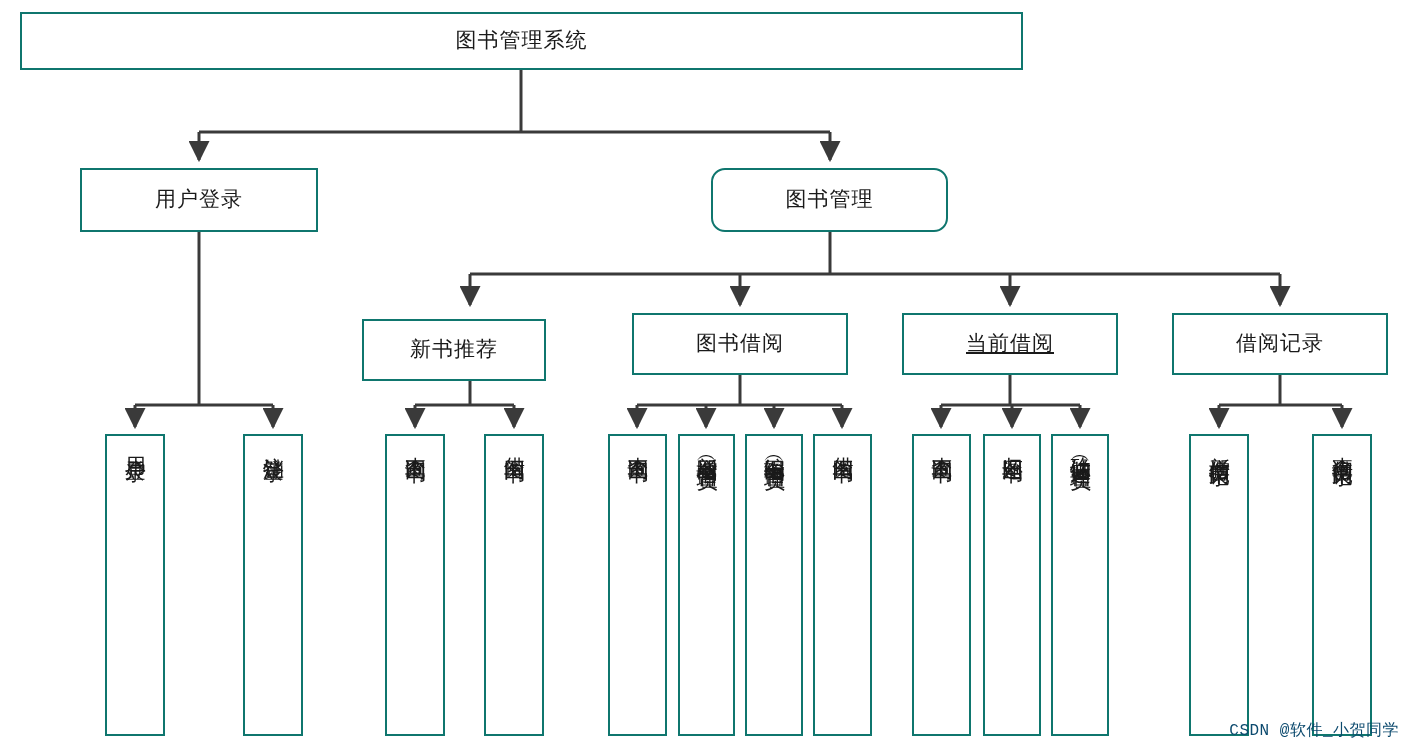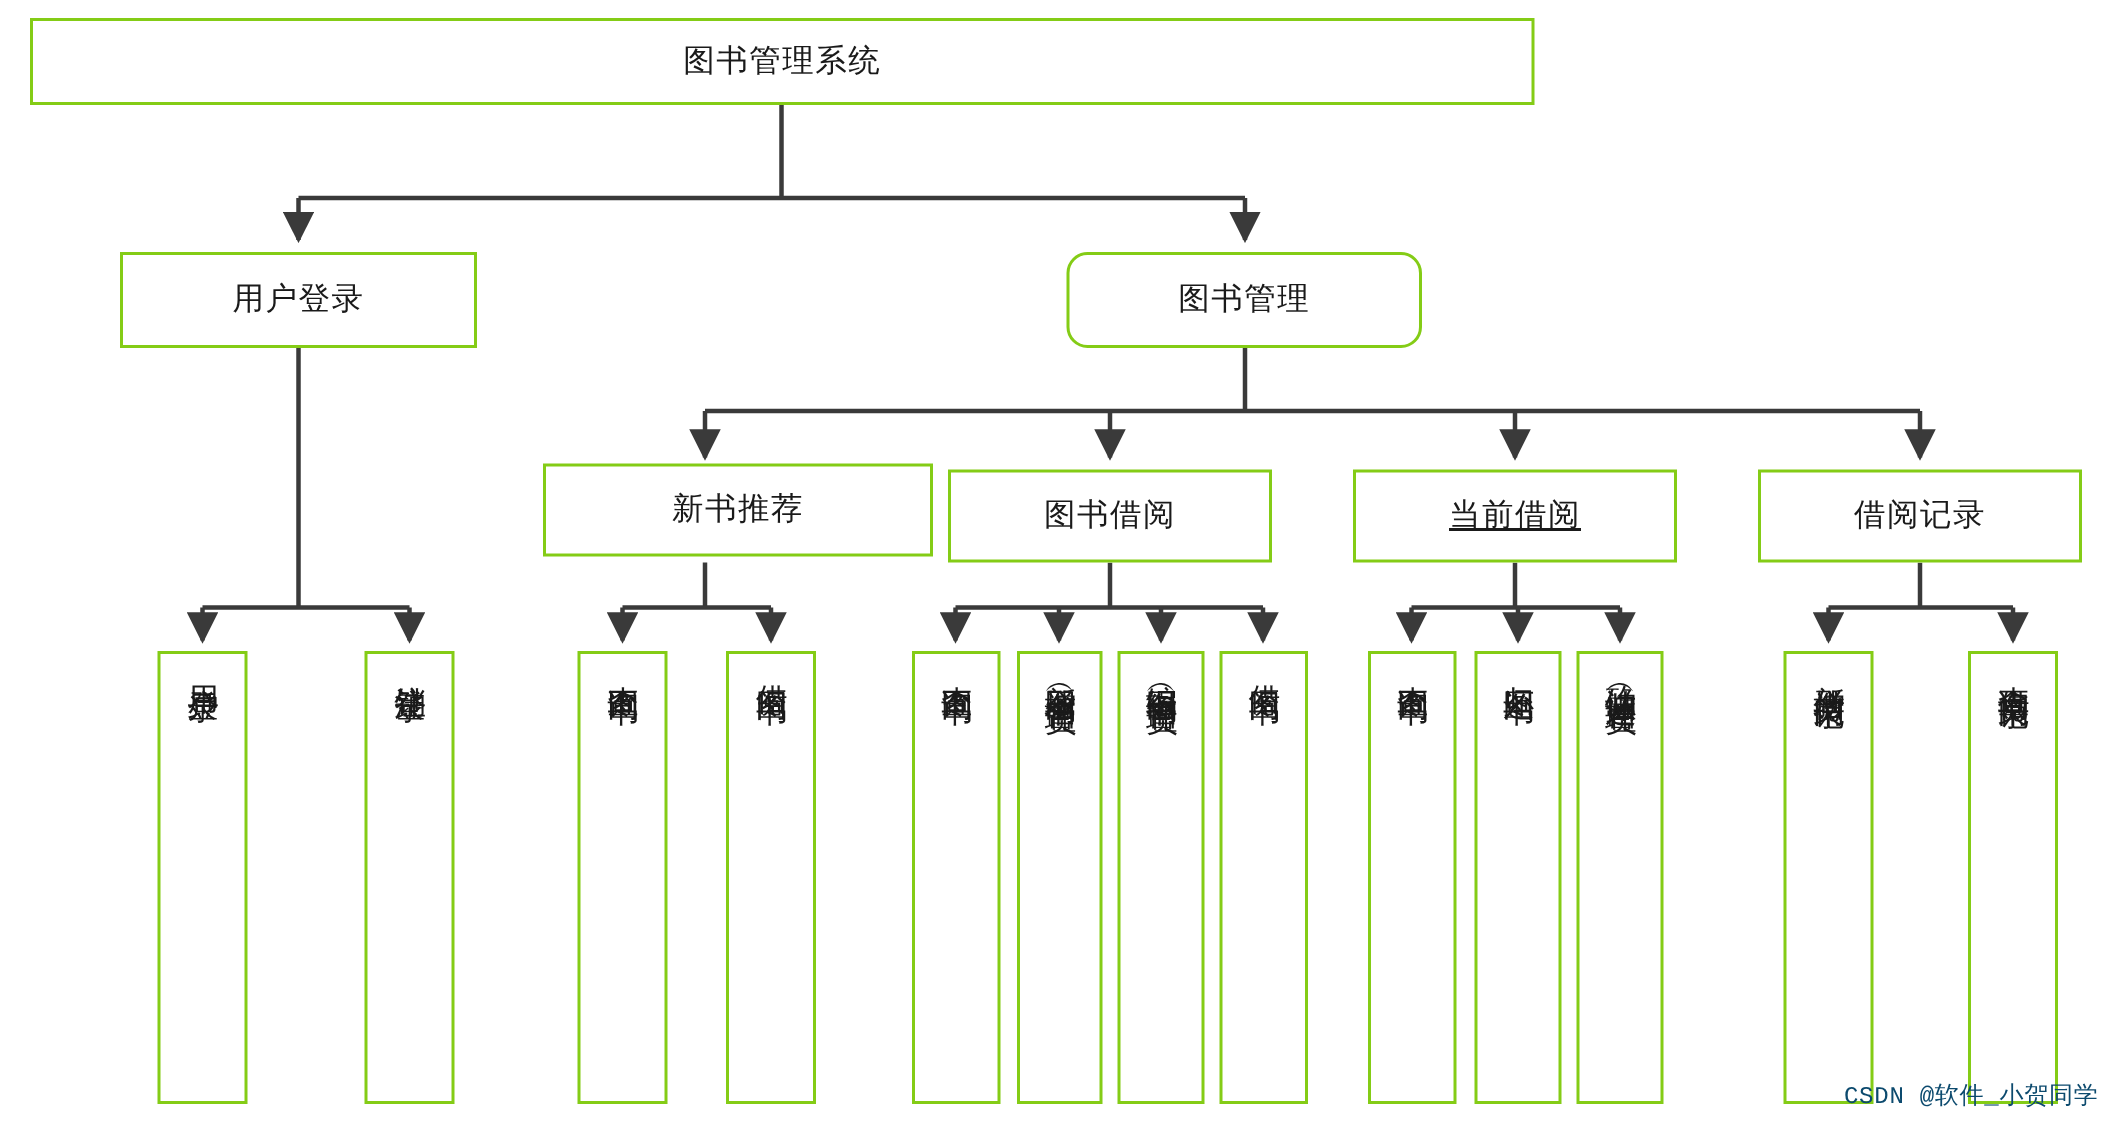--- a/index.html
+++ b/index.html
@@ -25,21 +25,21 @@
     left: 0;
     top: 0;
     width: 1405px;
     height: 747px;
     pointer-events: none;
   }
   .node {
     position: absolute;
     box-sizing: border-box;
     background: #ffffff;
-    border: 2px solid #84cc16;
+    border: 2px solid #0f766e;
     display: flex;
     align-items: center;
     justify-content: center;
     color: #1a1a1a;
   }
   .node-label {
     display: block;
     text-align: center;
     white-space: pre;
     color: #1a1a1a;
@@ -134,21 +134,21 @@
     <span class="node-label">图书管理系统</span>
   </div>
 
   <div class="node h-node" id="n-l2-0" style="left: 80px; top: 168px; width: 238px; height: 64px;">
     <span class="node-label">用户登录</span>
   </div>
   <div class="node h-node" id="n-l2-1" style="left: 711px; top: 168px; width: 237px; height: 64px; border-radius: 14px;">
     <span class="node-label">图书管理</span>
   </div>
 
-  <div class="node h-node" id="n-l3-0" style="left: 362px; top: 309px; width: 260px; height: 62px;">
+  <div class="node h-node" id="n-l3-0" style="left: 362px; top: 319px; width: 184px; height: 62px;">
     <span class="node-label">新书推荐</span>
   </div>
   <div class="node h-node" id="n-l3-1" style="left: 632px; top: 313px; width: 216px; height: 62px;">
     <span class="node-label">图书借阅</span>
   </div>
   <div class="node h-node" id="n-l3-2" style="left: 902px; top: 313px; width: 216px; height: 62px; text-decoration: underline;">
     <span class="node-label">当前借阅</span>
   </div>
   <div class="node h-node" id="n-l3-3" style="left: 1172px; top: 313px; width: 216px; height: 62px;">
     <span class="node-label">借阅记录</span>

